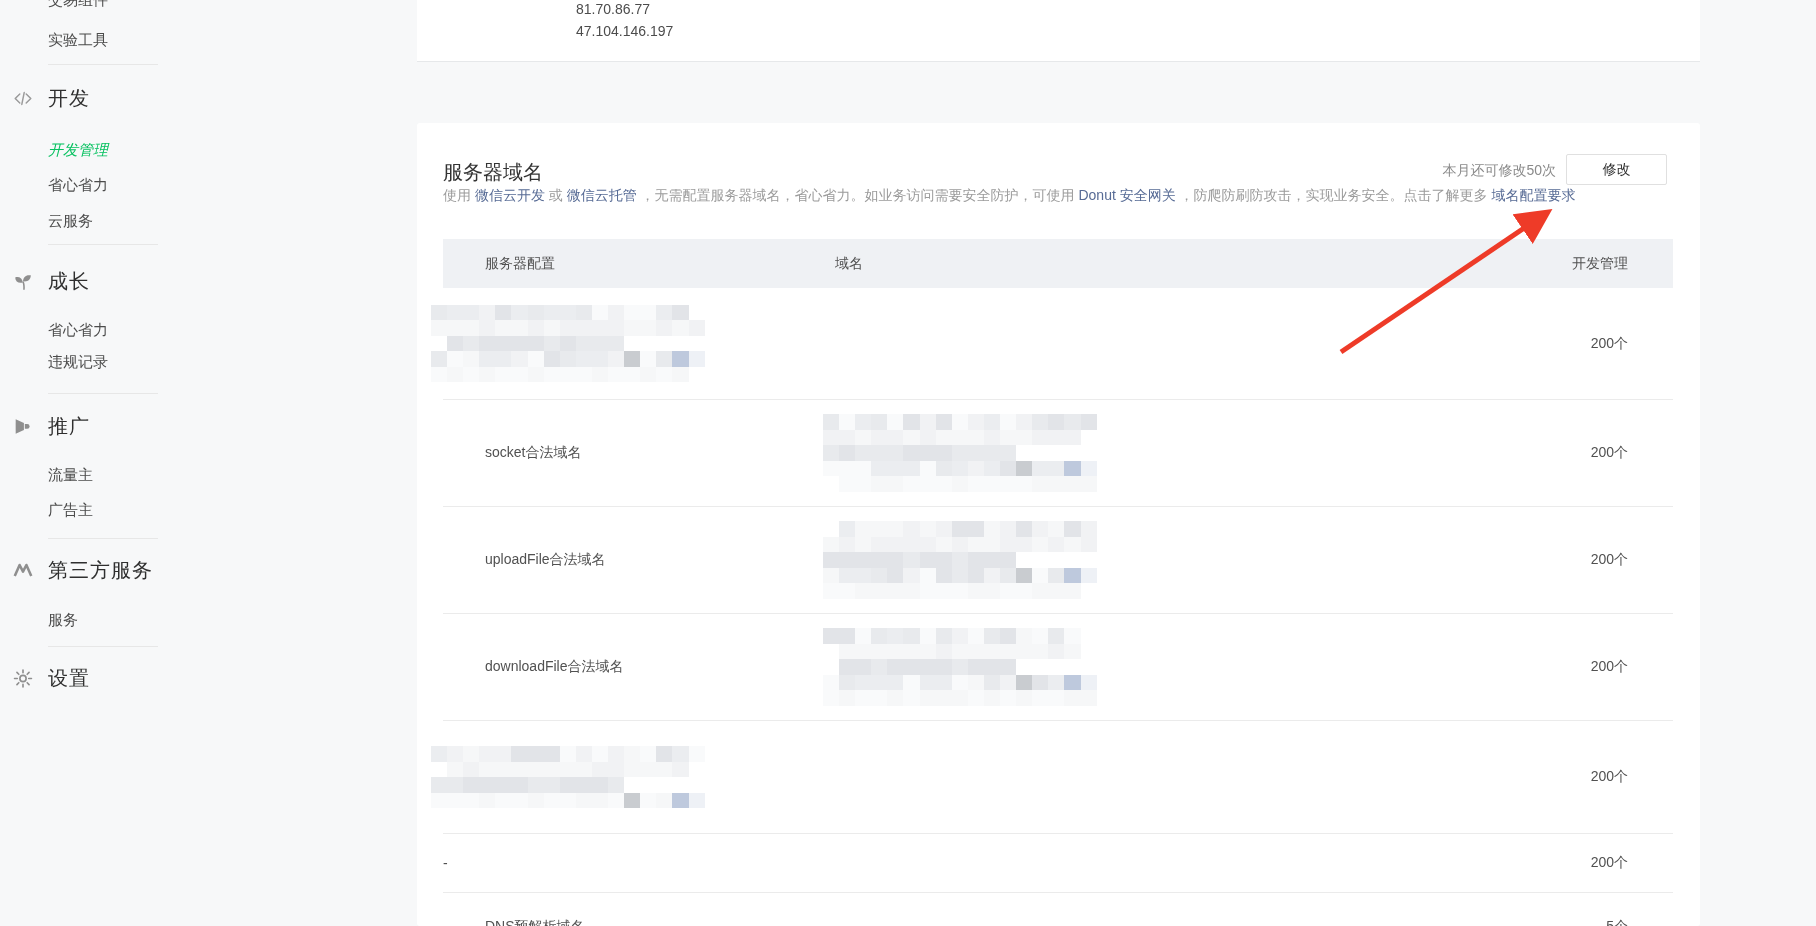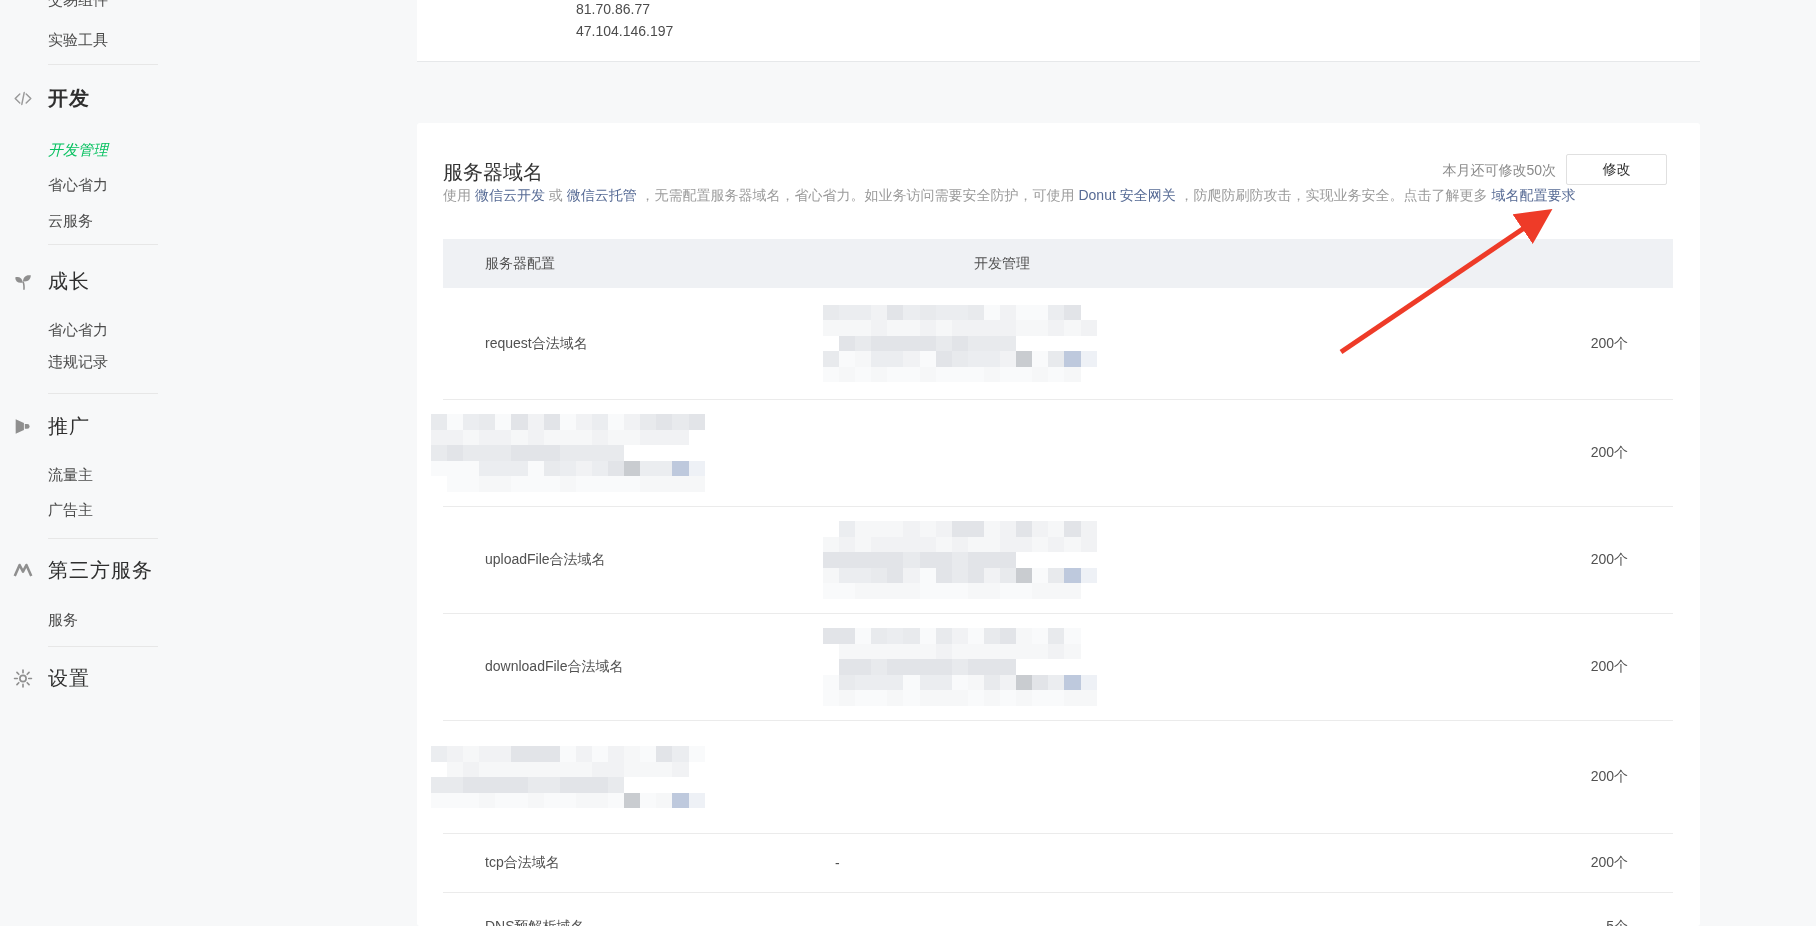--- a/index.html
+++ b/index.html
@@ -57,21 +57,21 @@
 </style>
 </head>
 <body>
 
 <div id="app">
 
   <aside id="sidebar">
       <div class="side-item" style="top: 0px;">交易组件</div>
       <div class="side-item" style="top: 40px;">实验工具</div>
       <div class="side-divider" style="top: 64px;"></div>
-      <div class="side-header" style="top: 98px; font-weight: bold;">
+      <div class="side-header" style="top: 98px;">
         <span class="icon">
           <svg viewBox="0 0 24 24" width="22" height="22" fill="none" stroke="#9b9b9b" stroke-width="1.6" stroke-linecap="round" stroke-linejoin="round">
             <path d="M8.5 7 3.5 12l5 5"></path>
             <path d="M15.5 7l5 5-5 5"></path>
             <path d="M13.3 5.5 10.7 18.5"></path>
           </svg>
         </span>
         <span class="hlabel">开发</span>
       </div>
       <div class="side-item active" style="top: 150px; font-style: italic;">开发管理</div>
@@ -130,25 +130,25 @@
   </section>
 
   <section id="main-card">
     <h2 id="page-title">服务器域名</h2>
     <p id="desc"><span>使用 </span><a href="javascript:void(0)">微信云开发</a><span> 或 </span><a href="javascript:void(0)">微信云托管</a><span> ，无需配置服务器域名，省心省力。如业务访问需要安全防护，可使用 </span><a href="javascript:void(0)">Donut 安全网关</a><span> ，防爬防刷防攻击，实现业务安全。点击了解更多 </span><a href="javascript:void(0)">域名配置要求</a></p>
     <div id="quota">本月还可修改50次</div>
     <button id="modify-btn">修改</button>
     <div id="table">
       <div class="thead" id="thead">
           <div class="col-config">服务器配置</div>
+          <div class="col-domain">域名</div>
           <div class="col-count">开发管理</div>
         </div>
       <div id="tbody">
           <div class="tr" style="height: 112px;">
-            <div class="col-config">request合法域名</div>
             <div class="col-domain">
               <div class="mosaic">
                 <div class="mrow">
                   <span class="mcell" style="background: rgb(232, 234, 237);"></span>
                   <span class="mcell" style="background: rgb(235, 237, 240);"></span>
                   <span class="mcell" style="background: rgb(235, 237, 240);"></span>
                   <span class="mcell" style="background: rgb(241, 242, 244);"></span>
                   <span class="mcell" style="background: rgb(226, 228, 232);"></span>
                   <span class="mcell" style="background: rgb(235, 237, 240);"></span>
                   <span class="mcell" style="background: rgb(232, 234, 237);"></span>
@@ -237,20 +237,21 @@
                   <span class="mcell" style="background: rgb(246, 247, 248);"></span>
                   <span class="mcell" style="background: rgb(249, 250, 251);"></span>
                   <span class="mcell" style="background: rgb(246, 247, 248);"></span>
                   <span class="mcell" style="background: rgb(255, 255, 255);"></span>
                 </div>
               </div>
             </div>
             <div class="col-count">200个</div>
           </div>
           <div class="tr" style="height: 107px;">
+            <div class="col-config">socket合法域名</div>
             <div class="col-domain">
               <div class="mosaic">
                 <div class="mrow">
                   <span class="mcell" style="background: rgb(232, 234, 237);"></span>
                   <span class="mcell" style="background: rgb(249, 250, 251);"></span>
                   <span class="mcell" style="background: rgb(235, 237, 240);"></span>
                   <span class="mcell" style="background: rgb(232, 234, 237);"></span>
                   <span class="mcell" style="background: rgb(249, 250, 251);"></span>
                   <span class="mcell" style="background: rgb(226, 228, 232);"></span>
                   <span class="mcell" style="background: rgb(241, 242, 244);"></span>
@@ -628,21 +629,20 @@
                   <span class="mcell" style="background: rgb(249, 250, 251);"></span>
                   <span class="mcell" style="background: rgb(246, 247, 248);"></span>
                   <span class="mcell" style="background: rgb(190, 201, 221);"></span>
                   <span class="mcell" style="background: rgb(238, 241, 246);"></span>
                 </div>
               </div>
             </div>
             <div class="col-count">200个</div>
           </div>
           <div class="tr" style="height: 59px;">
-            <div class="col-config">tcp合法域名</div>
             <div class="col-domain">-</div>
             <div class="col-count">200个</div>
           </div>
           <div class="tr" style="height: 68px;">
             <div class="col-config">DNS预解析域名</div>
             <div class="col-domain"></div>
             <div class="col-count">5个</div>
           </div>
         </div>
     </div>

